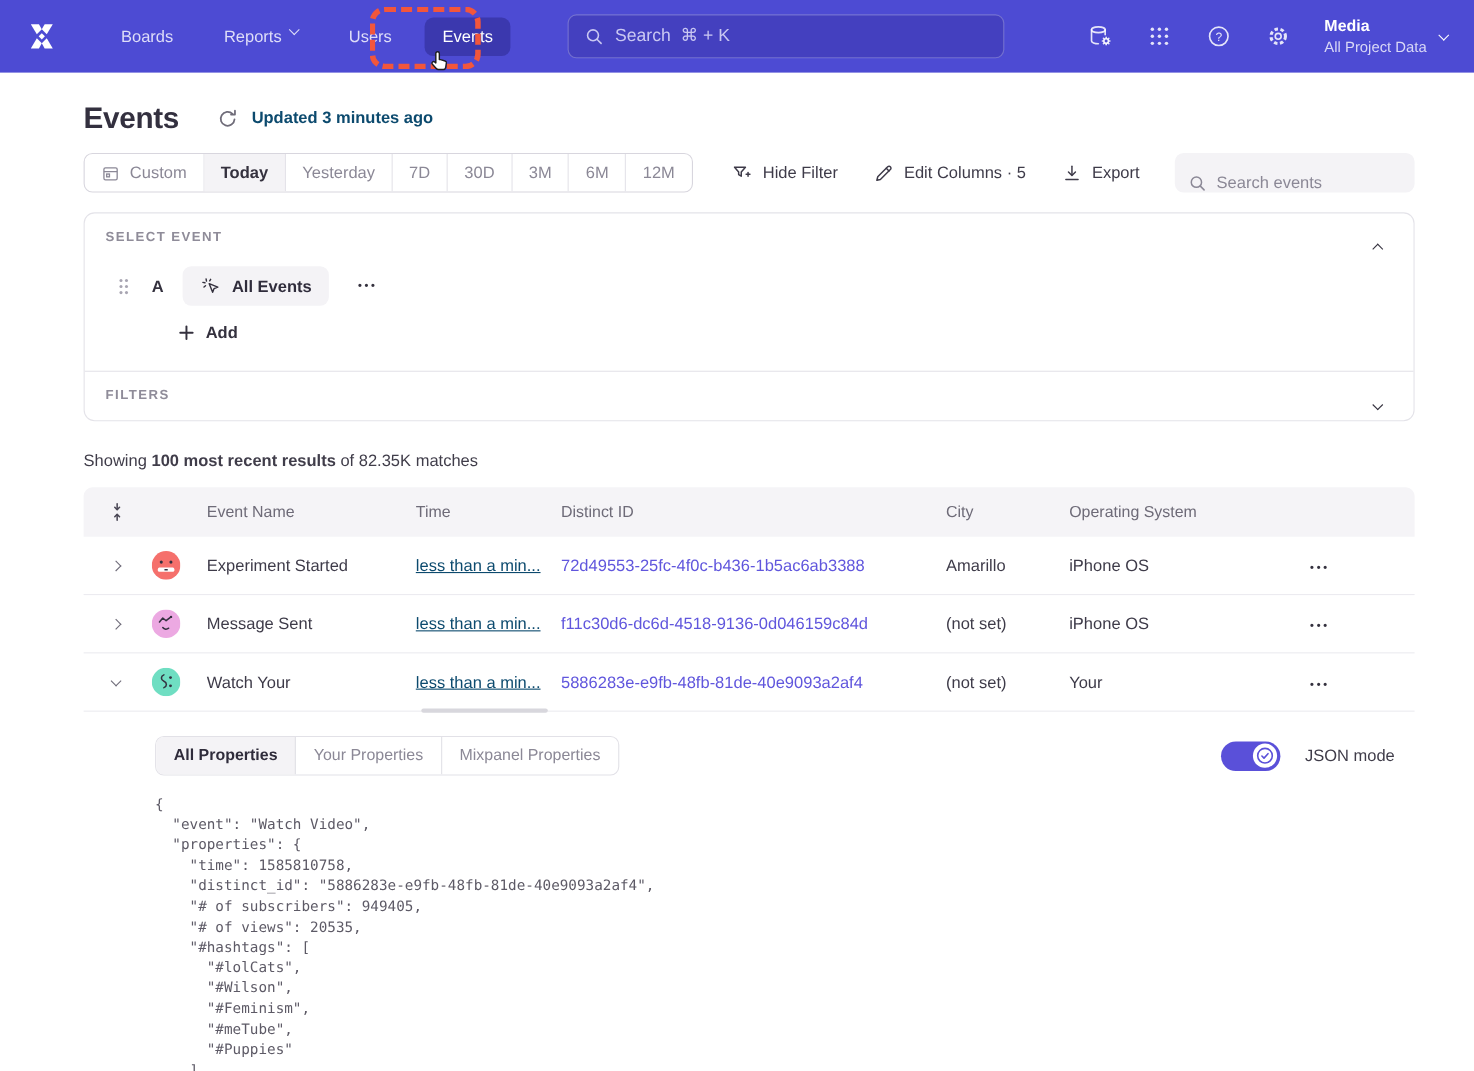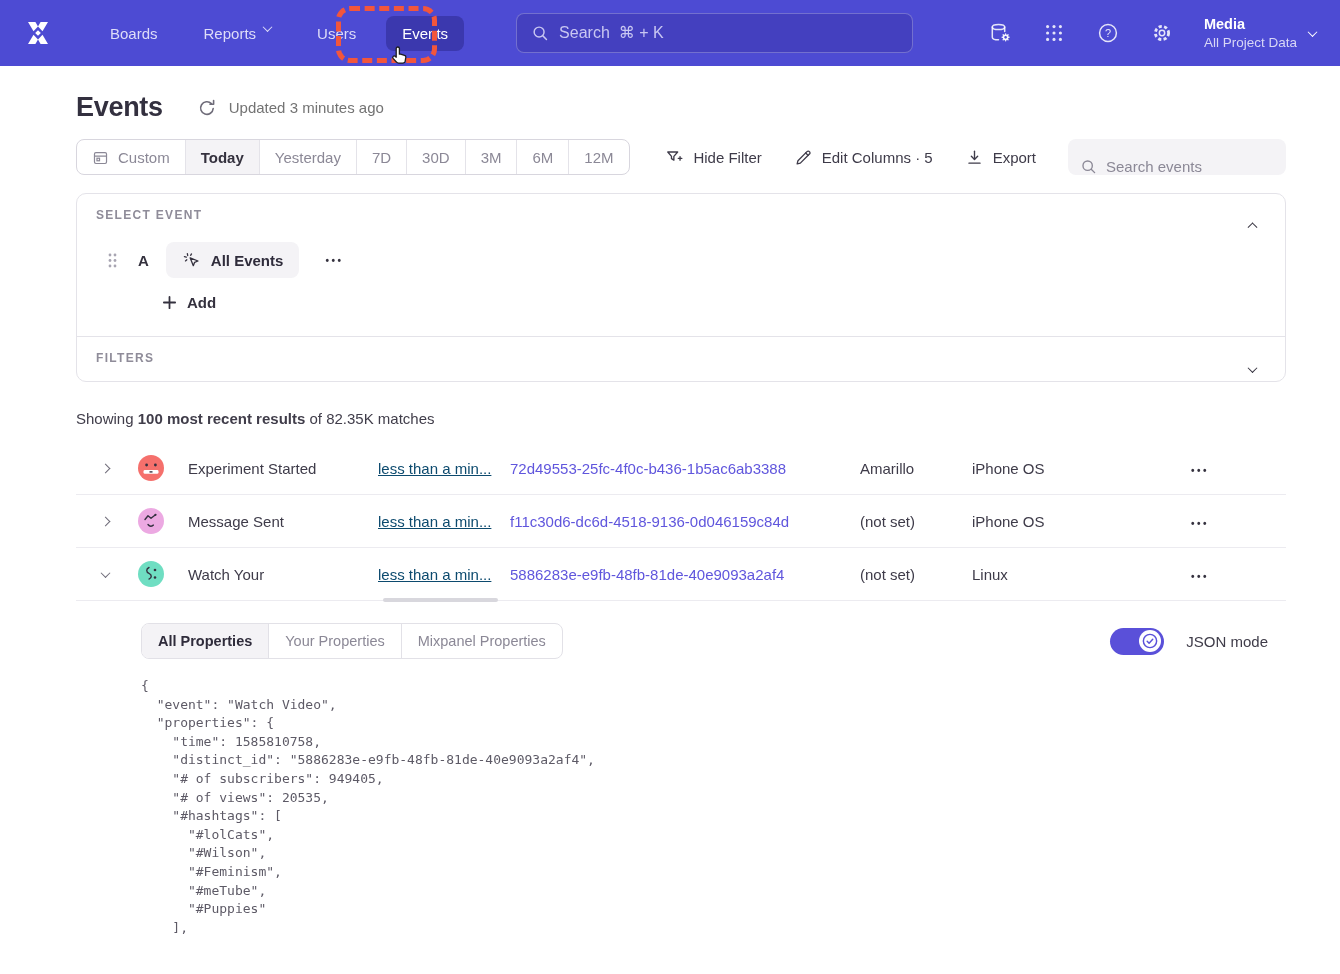--- a/index.html
+++ b/index.html
@@ -28,21 +28,21 @@
 
   
   .annotation { position: absolute; left: 336px; top: 6px; width: 101px; height: 57px; border: 5px dashed #F2563C; border-radius: 14px; pointer-events: none; z-index: 60; }
   .cursor-hand { position: absolute; left: 387px; top: 44px; width: 24px; height: 24px; pointer-events: none; z-index: 61; }
 
   
   .content { padding: 0 54px 0 76px; }
   .title-row { margin-top: 26px; display: flex; align-items: center; }
   .page-title { font-size: 27px; font-weight: 700; color: #33303F; letter-spacing: -0.3px; }
   .refresh-btn { margin-left: 34px; width: 20px; height: 20px; color: #6F6C79; cursor: pointer; }
-  .updated { margin-left: 12px; font-size: 15px; color: #737373; }
+  .updated { margin-left: 12px; font-size: 15px; color: #0c4a6e; font-weight: bold; }
 
   
   .toolbar { margin-top: 16px; display: flex; align-items: center; justify-content: space-between; }
   .segmented { display: flex; align-items: stretch; height: 36px; border: 1px solid #D8D6DE; border-radius: 8px; overflow: hidden; background: #fff; }
   .seg { display: flex; align-items: center; gap: 9px; padding: 0 15px; font-size: 15px; color: #8B8896; border-right: 1px solid #E4E3E9; cursor: pointer; white-space: nowrap; }
   .seg:last-child { border-right: none; }
   .seg.active { background: #F4F3F6; color: #34313E; font-weight: 700; }
   .toolbar-right { display: flex; align-items: center; gap: 32px; }
   .action-btn { display: flex; align-items: center; gap: 9px; font-size: 15px; color: #3E3B49; cursor: pointer; white-space: nowrap; }
   .action-btn svg { color: #3E3B49; }
@@ -302,20 +302,37 @@
       </div>
       <div class="card-section">
         <div class="section-label">FILTERS</div>
         <span class="section-chev" style="top:22px"><span class="chev down"></span></span>
       </div>
     </div>
 
     <div class="results-line"><span>Showing </span><b>100 most recent results</b><span> of 82.35K matches</span></div>
 
     <div class="etable">
+      <div class="tgrid thead">
+        <span style="display:flex;padding-left:5px;">
+          <svg width="15" height="19" viewBox="0 0 16 20" fill="none" stroke="#4A4755" stroke-width="1.5" stroke-linecap="round" stroke-linejoin="round">
+            <path d="M8 2v5.4"></path>
+              <path d="M5.7 5.4L8 7.7l2.3-2.3"></path>
+            <path d="M8 18v-5.4"></path>
+              <path d="M5.7 14.6L8 12.3l2.3 2.3"></path>
+          </svg>
+        </span>
+        <span></span>
+        <span>Event Name</span>
+        <span>Time</span>
+        <span>Distinct ID</span>
+        <span>City</span>
+        <span>Operating System</span>
+        <span></span>
+      </div>
 
       <div class="tgrid trow">
         <span class="rchev">
             <span class="chev right"></span>
           </span>
         <svg class="avatar" viewBox="0 0 26 26">
           <circle cx="13" cy="13" r="13" fill="#F5706C"></circle>
           <circle cx="8.6" cy="10" r="1.4" fill="#343140"></circle>
             <circle cx="17.4" cy="10" r="1.4" fill="#343140"></circle>
           <rect x="5.5" y="15" width="15" height="3.8" rx="1.4" fill="#fff"></rect>
@@ -354,21 +371,21 @@
         <svg class="avatar" viewBox="0 0 26 26">
           <circle cx="13" cy="13" r="13" fill="#6FDEC2"></circle>
           <path d="M11 6.5c-3 1.2-3 4.6 0 5.8 3 1.2 3 4.6 0 5.8" fill="none" stroke="#343140" stroke-width="1.4" stroke-linecap="round"></path>
           <circle cx="17" cy="9" r="1.3" fill="#343140"></circle>
             <circle cx="17" cy="16.5" r="1.3" fill="#343140"></circle>
         </svg>
         <span class="ename">Watch Your</span>
         <span class="etime">less than a min...</span>
         <a class="elink">5886283e-e9fb-48fb-81de-40e9093a2af4</a>
         <span class="ecity">(not set)</span>
-        <span class="eos">Linux</span>
+        <span class="eos">Your</span>
         <span class="row-dots"></span>
         <div class="hscroll-thumb"></div>
       </div>
 
       <div class="detail">
         <div class="detail-top">
           <div class="tabs">
             <div class="tab active">All Properties</div>
             <div class="tab">Your Properties</div>
             <div class="tab">Mixpanel Properties</div>

